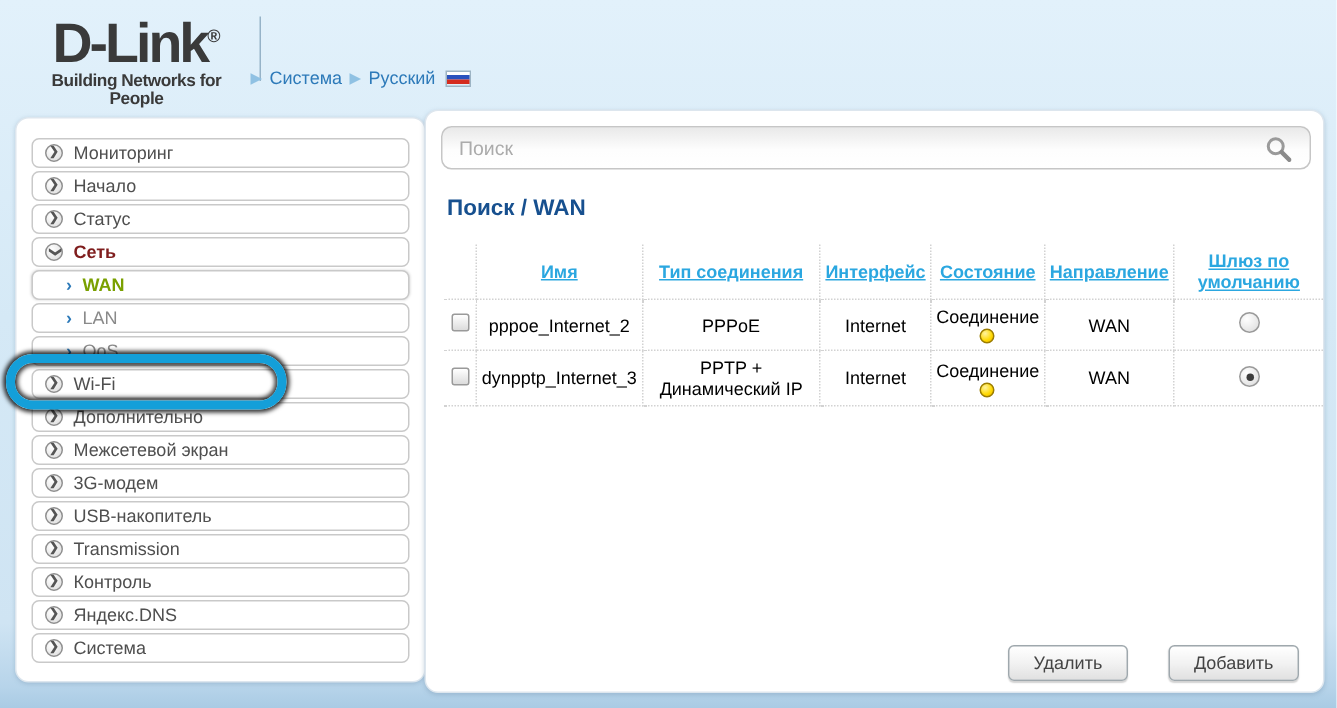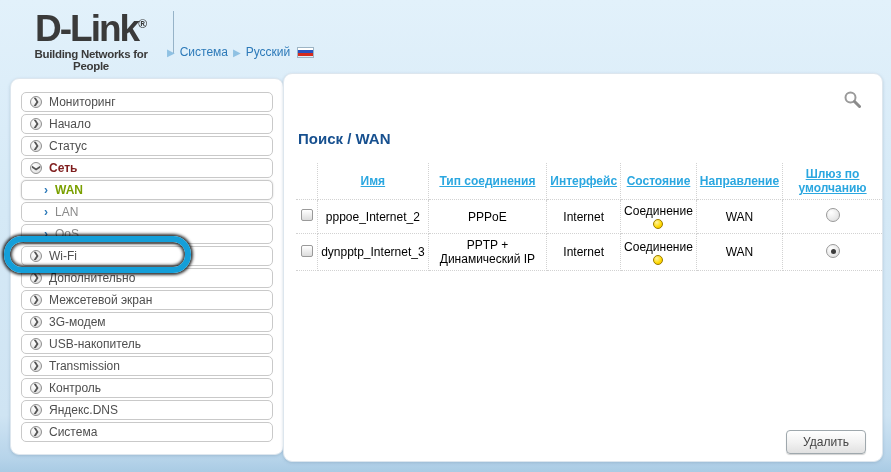--- a/index.html
+++ b/index.html
@@ -231,20 +231,21 @@
         <span class="circle-icon">
           <span class="chev">❯</span>
         </span>
         <span class="menu-label">Система</span>
       </div>
     </div>
 </div>
 <div id="highlight-annotation"></div>
 
 <div id="main-panel">
+  <input id="search-input" type="text" placeholder="Поиск" style="">
   <svg id="search-icon" width="17" height="17" viewBox="0 0 17 17">
     <circle cx="6.5" cy="6.5" r="5" fill="none" stroke="#9a9a9a" stroke-width="2"></circle>
     <line x1="10.5" y1="10.5" x2="15.5" y2="15.5" stroke="#8b8b8b" stroke-width="3" stroke-linecap="round"></line>
   </svg>
   <div id="page-title">Поиск / WAN</div>
 
   <table id="wan-table">
     <colgroup>
       <col class="col-check">
         <col class="col-name">
@@ -288,14 +289,15 @@
             <div class="status-dot"></div>
           </td>
           <td>WAN</td>
           <td><span class="radio checked"></span></td>
         </tr>
       </tbody>
   </table>
 
   <div id="action-buttons">
     <button class="btn">Удалить</button>
+    <button class="btn">Добавить</button>
   </div>
 </div>
 
 </body></html>

